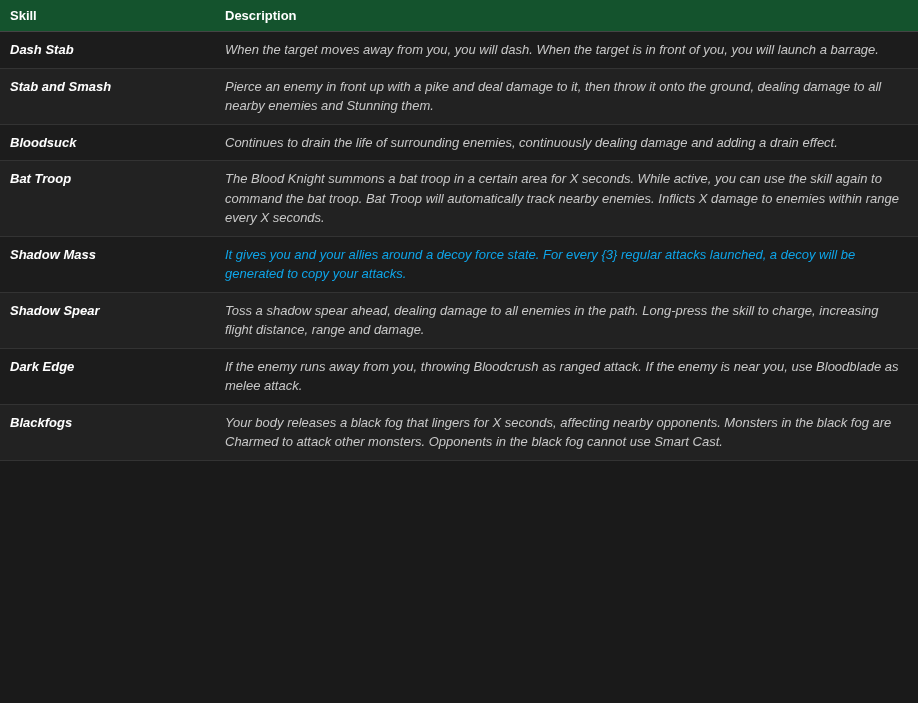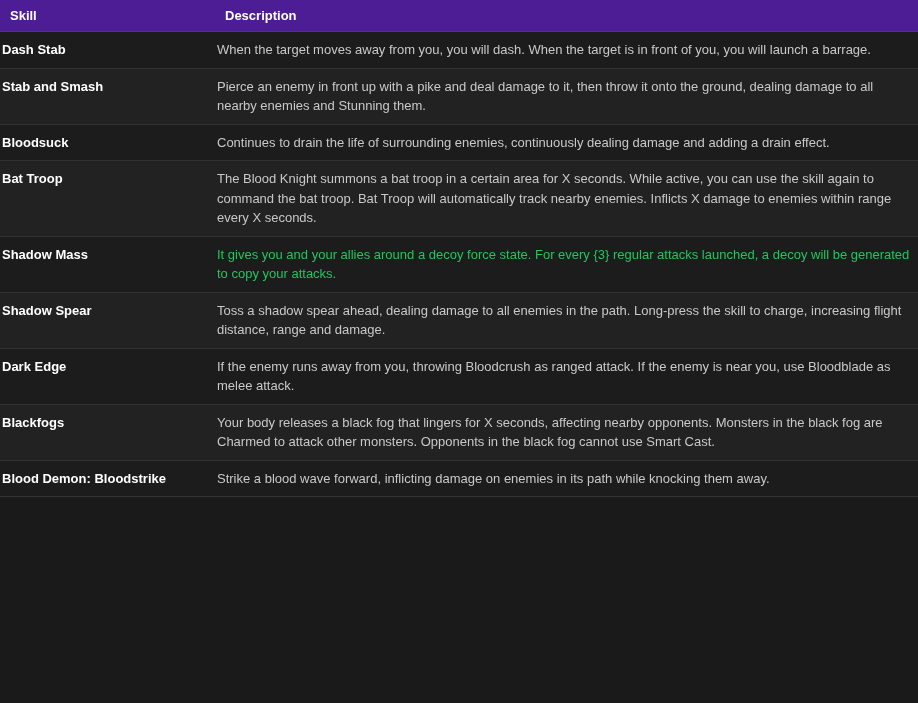--- a/index.html
+++ b/index.html
@@ -19,21 +19,21 @@
       width: 918px;
       min-height: 703px;
     }
 
     table {
       width: 100%;
       border-collapse: collapse;
     }
 
     thead tr {
-      background-color: #4c1d95;
+      background-color: #14532d;
     }
 
     thead th {
       padding: 8px 10px;
       text-align: left;
       color: #ffffff;
       font-weight: bold;
       font-size: 13px;
       border-bottom: 1px solid #444;
     }
@@ -48,36 +48,37 @@
 
     tbody tr:nth-child(odd) {
       background-color: #1c1c1c;
     }
 
     tbody tr:nth-child(even) {
       background-color: #222222;
     }
 
     tbody td {
-      padding: 8px 2px;
+      padding: 8px 10px;
       vertical-align: top;
       color: #c8c8c8;
       font-size: 13px;
       line-height: 1.5;
+      font-style: italic;
     }
 
     tbody td:first-child {
       font-weight: bold;
       color: #ffffff;
       width: 215px;
       white-space: nowrap;
     }
 
     .highlight {
-      color: #22c55e;
+      color: #0ea5e9;
     }
   </style>
 </head>
 <body>
 
 <div class="table-container">
   <table>
     <thead>
       <tr>
         <th>Skill</th>
@@ -110,19 +111,15 @@
           <td>Toss a shadow spear ahead, dealing damage to all enemies in the path. Long-press the skill to charge, increasing flight distance, range and damage.</td>
         </tr>
         <tr>
           <td>Dark Edge</td>
           <td>If the enemy runs away from you, throwing Bloodcrush as ranged attack. If the enemy is near you, use Bloodblade as melee attack.</td>
         </tr>
         <tr>
           <td>Blackfogs</td>
           <td>Your body releases a black fog that lingers for X seconds, affecting nearby opponents. Monsters in the black fog are Charmed to attack other monsters. Opponents in the black fog cannot use Smart Cast.</td>
         </tr>
-        <tr>
-          <td>Blood Demon: Bloodstrike</td>
-          <td>Strike a blood wave forward, inflicting damage on enemies in its path while knocking them away.</td>
-        </tr>
       </tbody>
   </table>
 </div>
 
 </body></html>

